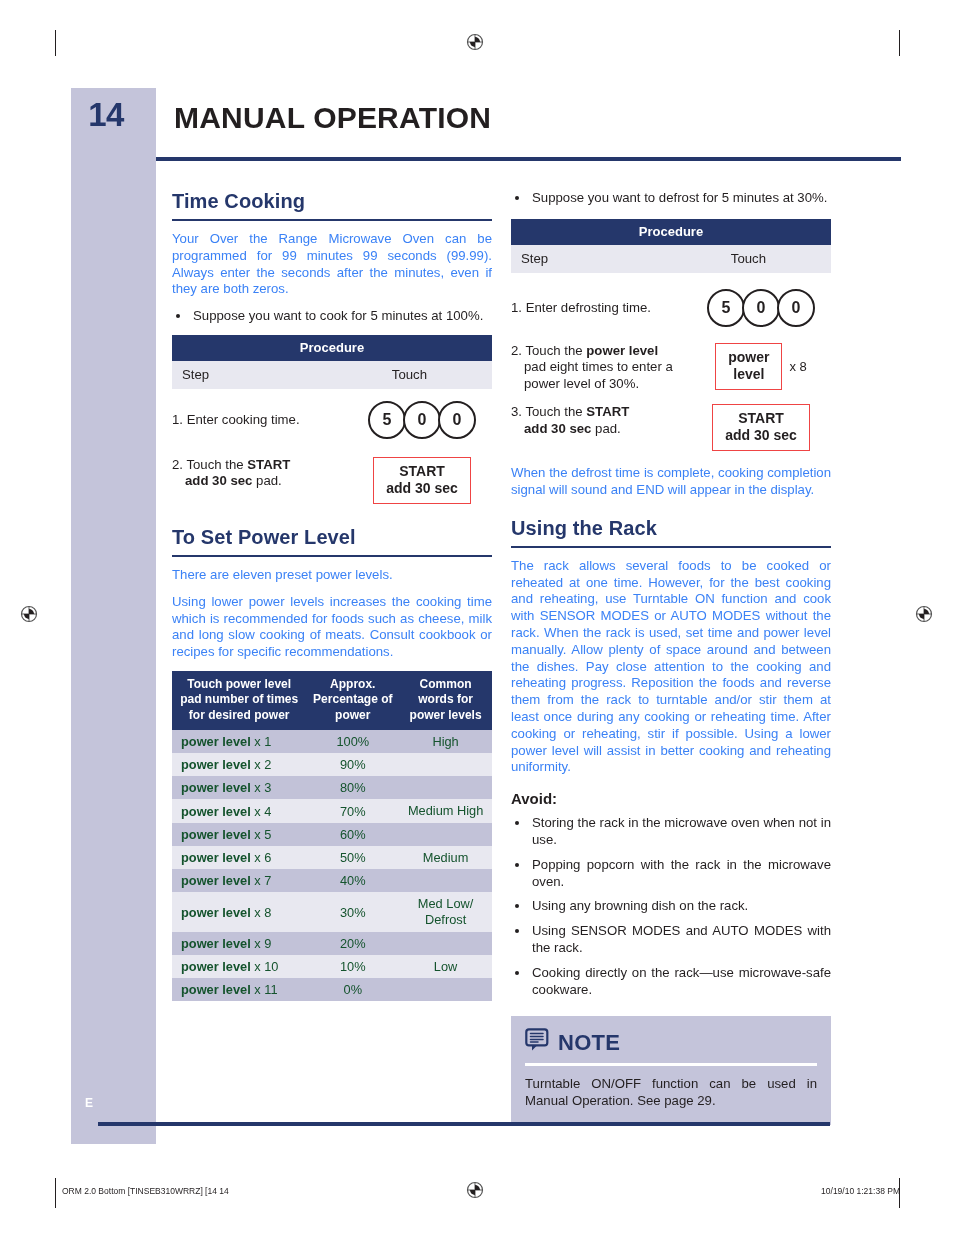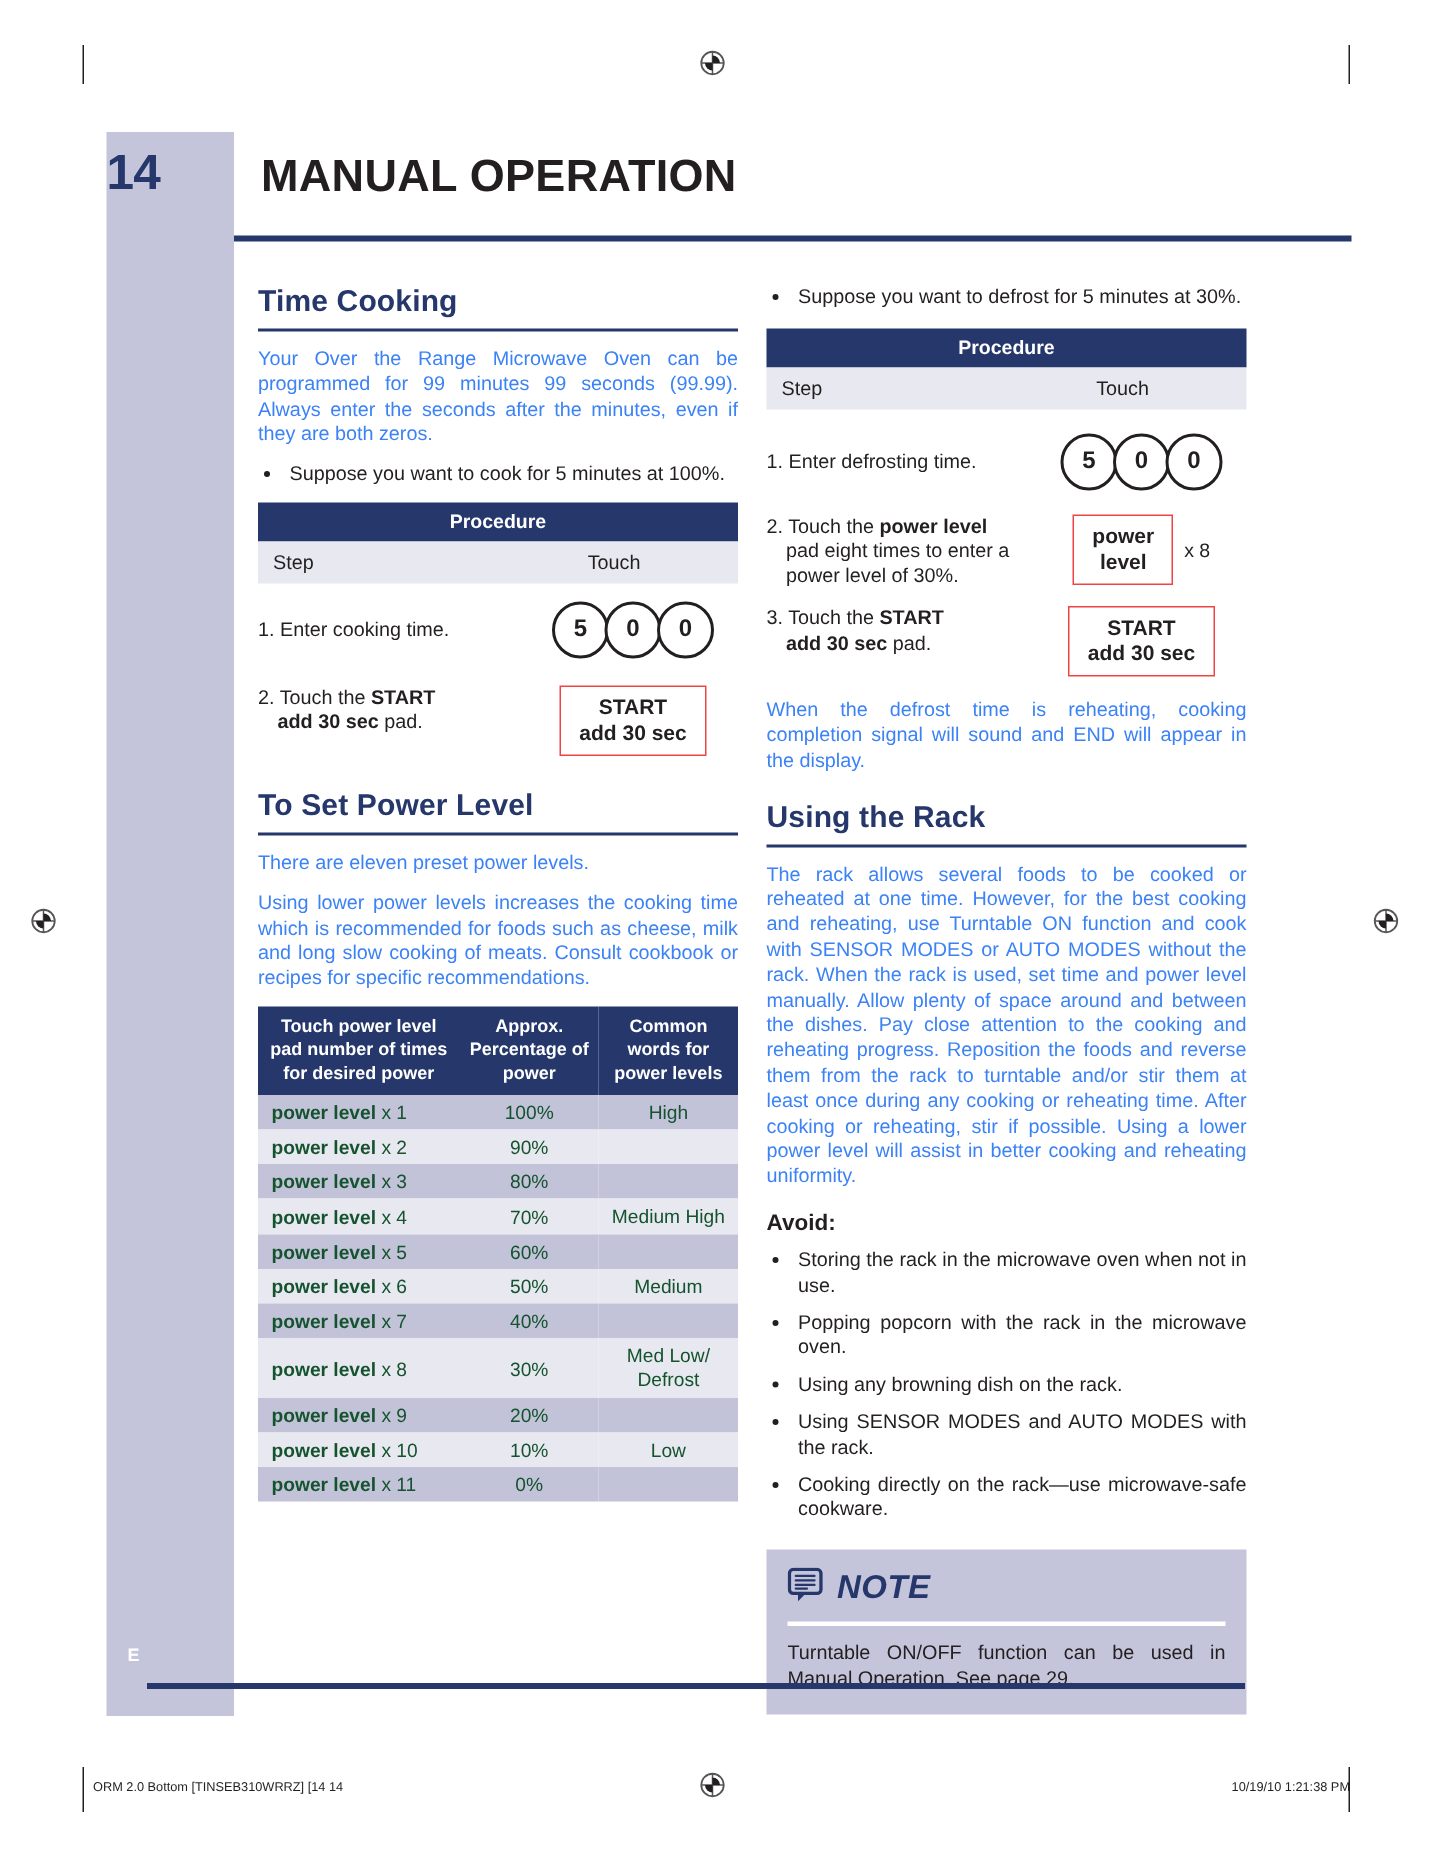--- a/index.html
+++ b/index.html
@@ -51,20 +51,21 @@
     left: 71px;
     top: 88px;
     width: 760px;
     height: 70px;
   }
   .page-number {
     position: absolute;
     left: 0;
     top: 8px;
     width: 70px;
+    text-align: center;
     font-size: 33px;
     font-weight: bold;
     color: #25376b;
     letter-spacing: -0.5px;
   }
   .masthead-title {
     position: absolute;
     left: 103px;
     top: 13px;
     font-size: 30px;
@@ -256,23 +257,22 @@
   table.power td.tall { line-height: 16px; margin-top: 36px; }
 
   
   .note-box {
     background: #c4c4da;
     padding: 12px 14px 16px 14px;
     margin-top: 18px;
   }
   .note-head {
     display: flex;
-    align-items: flex-start;
+    align-items: flex-end;
     gap: 7px;
-    font-style: italic;
   }
   .note-title {
     font-size: 22px;
     font-weight: bold;
     color: #25376b;
     letter-spacing: 0.3px;
   }
   .note-rule {
     height: 3px;
     background: #ffffff;
@@ -536,21 +536,21 @@
         </div>
         <div class="touch-cell">
           <div class="pad">
             <div>START</div>
             <div>add 30 sec</div>
           </div>
         </div>
       </div>
     </div>
 
-    <p class="body" style="margin-top:14px;">When the defrost time is reheating, cooking completion signal will sound and END will appear in the display.</p>
+    <p class="body" style="margin-top:14px;">When the defrost time is complete, cooking completion signal will sound and END will appear in the display.</p>
 
     <h2 class="section" style="margin-top:18px;">Using the Rack</h2>
     <div class="section-rule"></div>
 
     <p class="body">The rack allows several foods to be cooked or reheated at one time. However, for the best cooking and reheating, use Turntable ON function and cook with SENSOR MODES or AUTO MODES without the rack. When the rack is used, set time and power level manually. Allow plenty of space around and between the dishes. Pay close attention to the cooking and reheating progress. Reposition the foods and reverse them from the rack to turntable and/or stir them at least once during any cooking or reheating time. After cooking or reheating, stir if possible. Using a lower power level will assist in better cooking and reheating uniformity.</p>
 
     <h3 class="avoid">Avoid:</h3>
 
     <ul class="bullets">
       <li>

